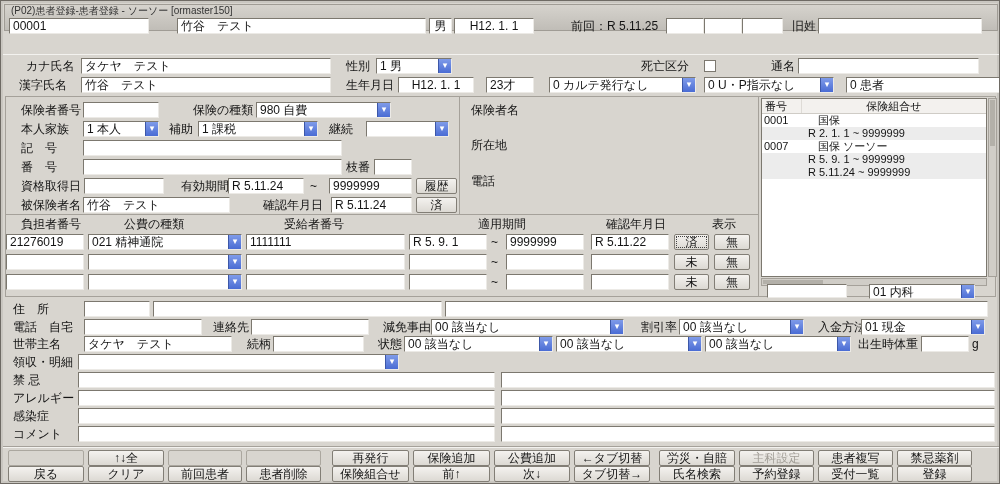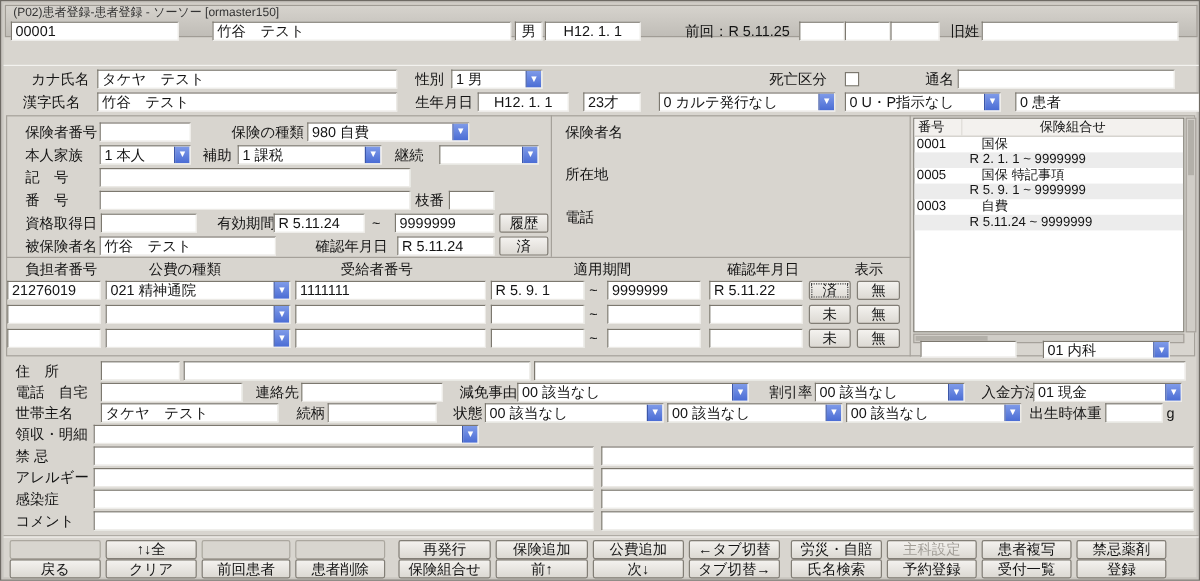--- a/index.html
+++ b/index.html
@@ -138,29 +138,25 @@
       <span class="c2">保険組合せ</span>
     </div>
     <div class="prow">
         <span class="no">0001</span>
         <span class="nm">国保</span>
       </div>
     <div class="prow alt">
         <span class="pd">R 2. 1. 1 ~ 9999999</span>
       </div>
     <div class="prow">
-        <span class="no">0005</span>
-        <span class="nm">国保 特記事項</span>
+        <span class="no">0007</span>
+        <span class="nm">国保 ソーソー</span>
       </div>
     <div class="prow alt">
         <span class="pd">R 5. 9. 1 ~ 9999999</span>
-      </div>
-    <div class="prow">
-        <span class="no">0003</span>
-        <span class="nm">自費</span>
       </div>
     <div class="prow alt">
         <span class="pd">R 5.11.24 ~ 9999999</span>
       </div>
   </div>
   <div class="vsb">
       <span class="thumb"></span>
     </div>
   <div class="hsb">
       <span class="thumb"></span>

